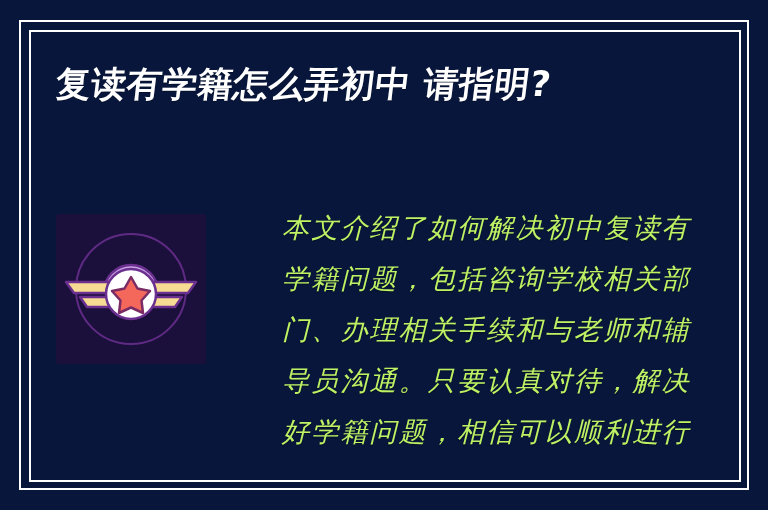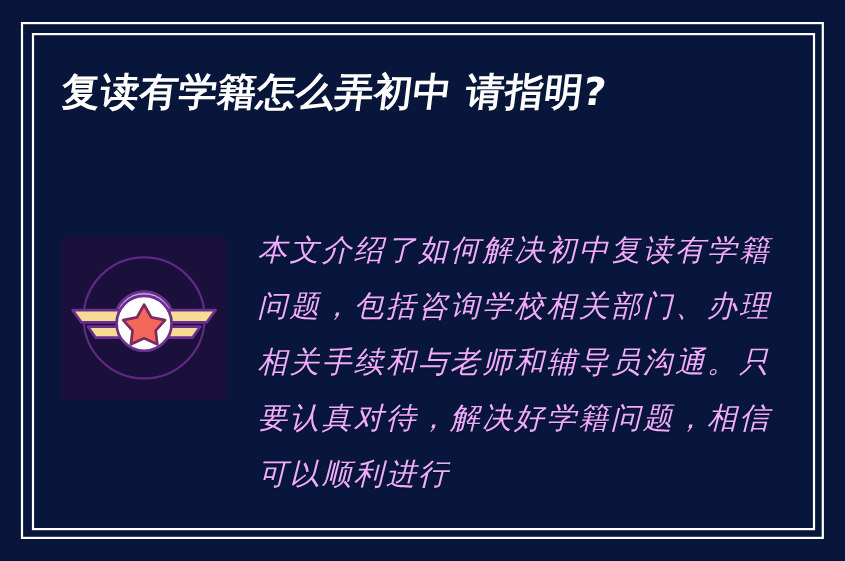--- a/index.html
+++ b/index.html
@@ -81,31 +81,32 @@
     height:150px;
     margin-top:14px;
     background:#1b0f3c;
     border-radius:3px;
   }
   .badge-wrap svg { display:block; width:150px; height:150px; }
 
   
   .body-text {
     flex:1 1 auto;
-    color:#f0abfc;
+    color:#bef264;
     font-family:"DejaVu Serif", serif;
     font-size:27px;
     line-height:51px;
     letter-spacing:2.2px;
     font-style:italic;
     font-weight:500;
     text-shadow:0 1px 1px rgba(0,0,0,0.35);
     padding-top:2px;
     width:440px;
     word-break:break-all;
+    margin-left:48px;
   }
 </style>
 </head>
 <body>
 
 <div id="poster">
 
   <div class="frame-outer"></div>
   <div class="frame-inner"></div>
 

